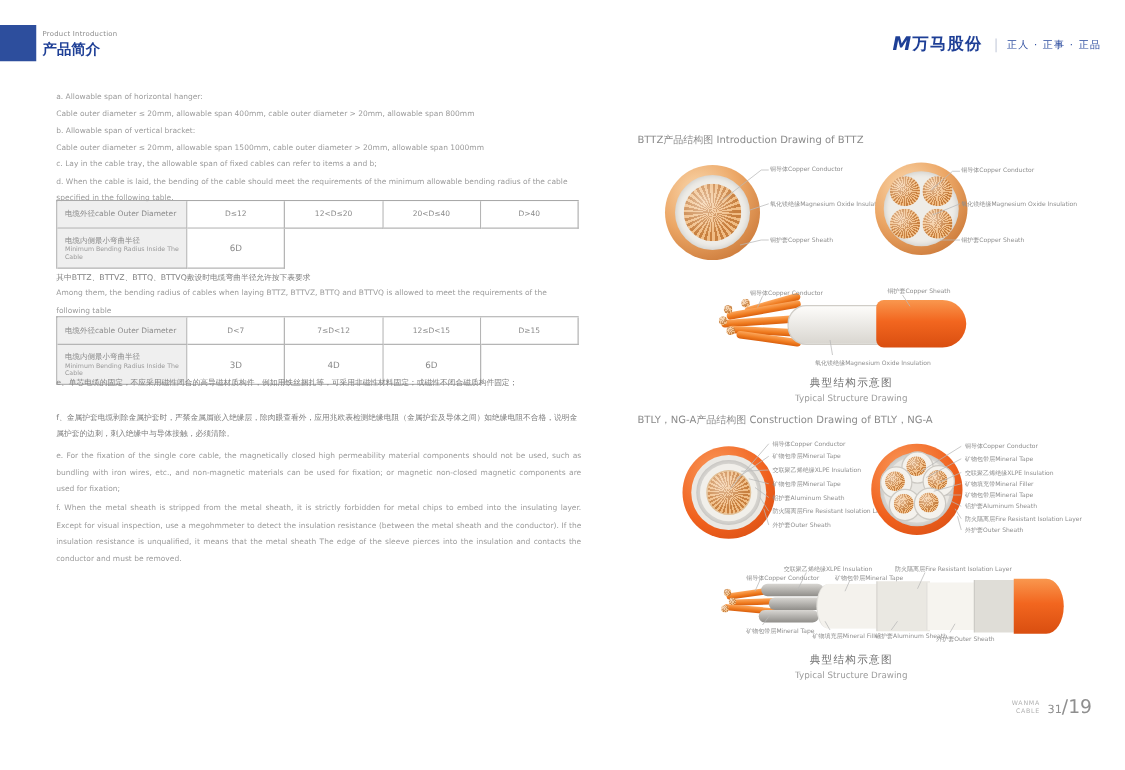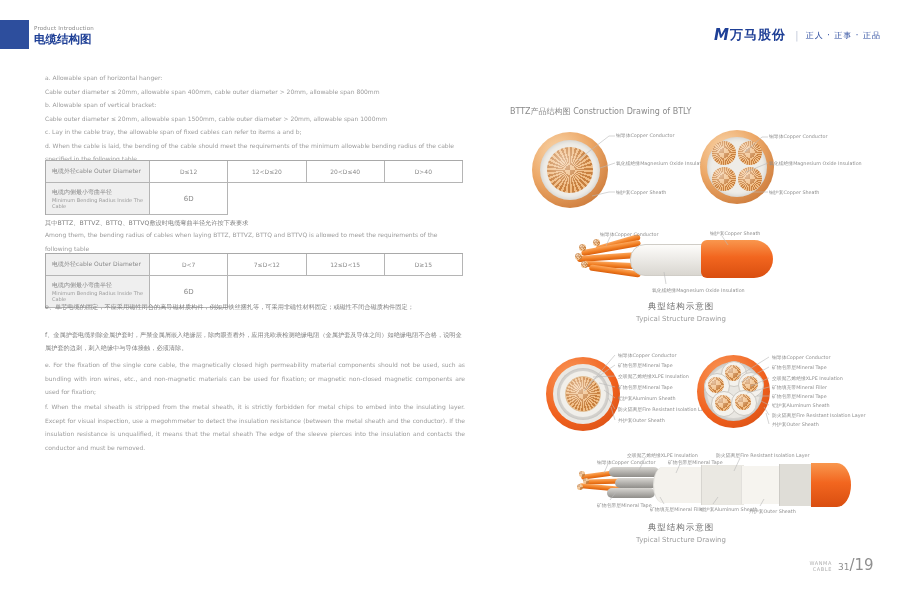--- a/index.html
+++ b/index.html
@@ -63,21 +63,21 @@
   .foot-num .n2{font-size:15px;}
   svg.leaders{position:absolute;left:0;top:0;pointer-events:none;}
 </style>
 </head>
 <body>
 
 <div id="page">
 
   <div class="hdr-square"></div>
   <div class="hdr-eyebrow">Product Introduction</div>
-  <div class="hdr-title">电缆结构图</div>
+  <div class="hdr-title">产品简介</div>
   <div class="logo-wrap">
     <span class="logo-mark">M</span>
     <span class="logo-name">万马股份</span>
     <span class="logo-div">|</span>
     <span class="logo-tag">正人 · 正事 · 正品</span>
   </div>
 
   <div class="body-txt" style="top:71px;">
     <div>a. Allowable span of horizontal hanger:</div>
     <div>Cable outer diameter ≤ 20mm, allowable span 400mm, cable outer diameter &gt; 20mm, allowable span 800mm</div>
@@ -126,29 +126,31 @@
     <div class="td row-h1">
         <span class="c-zh">12≤D&lt;15</span>
       </div>
     <div class="td row-h1">
         <span class="c-zh">D≥15</span>
       </div>
     <div class="td first row-h2">
       <span class="c-zh">电缆内侧最小弯曲半径</span>
       <span class="c-en">Minimum Bending Radius Inside The Cable</span>
     </div>
+    <div class="td val row-h2">3D</div>
+    <div class="td val row-h2">4D</div>
     <div class="td val row-h2">6D</div>
   </div>
 
   <div class="body-txt zh-txt" style="top:300px;">e、单芯电缆的固定，不应采用磁性闭合的高导磁材质构件，例如用铁丝捆扎等，可采用非磁性材料固定；或磁性不闭合磁质构件固定；</div>
   <div class="body-txt zh-txt" style="top:328px;">f、金属护套电缆剥除金属护套时，严禁金属屑嵌入绝缘层，除肉眼查看外，应用兆欧表检测绝缘电阻（金属护套及导体之间）如绝缘电阻不合格，说明金属护套的边刺，刺入绝缘中与导体接触，必须清除。</div>
   <div class="body-txt just" style="top:358px;">e. For the fixation of the single core cable, the magnetically closed high permeability material components should not be used, such as bundling with iron wires, etc., and non-magnetic materials can be used for fixation; or magnetic non-closed magnetic components are used for fixation;</div>
   <div class="body-txt just" style="top:400px;">f. When the metal sheath is stripped from the metal sheath, it is strictly forbidden for metal chips to embed into the insulating layer. Except for visual inspection, use a megohmmeter to detect the insulation resistance (between the metal sheath and the conductor). If the insulation resistance is unqualified, it means that the metal sheath The edge of the sleeve pierces into the insulation and contacts the conductor and must be removed.</div>
 
-  <div class="sub-title" style="top:106px;">BTTZ产品结构图 Construction Drawing of BTLY</div>
+  <div class="sub-title" style="top:106px;">BTTZ产品结构图 Introduction Drawing of BTTZ</div>
 
   <div class="abs" style="left:532px;top:132px;width:76px;height:76px;">
     <div class="circ copper-smooth" style="left:0;top:0;width:76px;height:76px;"></div>
     <div class="circ ins-white" style="left:8px;top:8px;width:60px;height:60px;"></div>
     <div class="circ copper" style="left:15px;top:15px;width:46px;height:46px;"></div>
   </div>
   <div class="lbl" style="left:616px;top:132px;">铜导体Copper Conductor</div>
   <div class="lbl" style="left:616px;top:160px;">氧化镁绝缘Magnesium Oxide Insulation</div>
   <div class="lbl" style="left:616px;top:189px;">铜护套Copper Sheath</div>
 
@@ -179,20 +181,21 @@
   </div>
   <div class="lbl" style="left:600px;top:231px;">铜导体Copper Conductor</div>
   <div class="lbl" style="left:710px;top:230px;">铜护套Copper Sheath</div>
   <div class="lbl" style="left:652px;top:287px;">氧化镁绝缘Magnesium Oxide Insulation</div>
 
   <div class="caption" style="left:606px;top:301px;">
     <div class="cap-zh">典型结构示意图</div>
     <div class="cap-en">Typical Structure Drawing</div>
   </div>
 
+  <div class="sub-title" style="top:330px;">BTLY，NG-A产品结构图 Construction Drawing of BTLY，NG-A</div>
 
   <div class="abs" style="left:546px;top:357px;width:74px;height:74px;">
     <div class="circ orange-ring" style="left:0;top:0;width:74px;height:74px;"></div>
     <div class="circ" style="left:7px;top:7px;width:60px;height:60px;background:#eae8e3;"></div>
     <div class="circ alum" style="left:11px;top:11px;width:52px;height:52px;"></div>
     <div class="circ white-fill" style="left:14px;top:14px;width:46px;height:46px;"></div>
     <div class="circ copper" style="left:19px;top:19px;width:36px;height:36px;border:1.5px solid #e2c096;box-sizing:border-box;"></div>
   </div>
   <div class="lbl" style="left:618px;top:352px;">铜导体Copper Conductor</div>
   <div class="lbl" style="left:618px;top:362px;">矿物包带层Mineral Tape</div>

